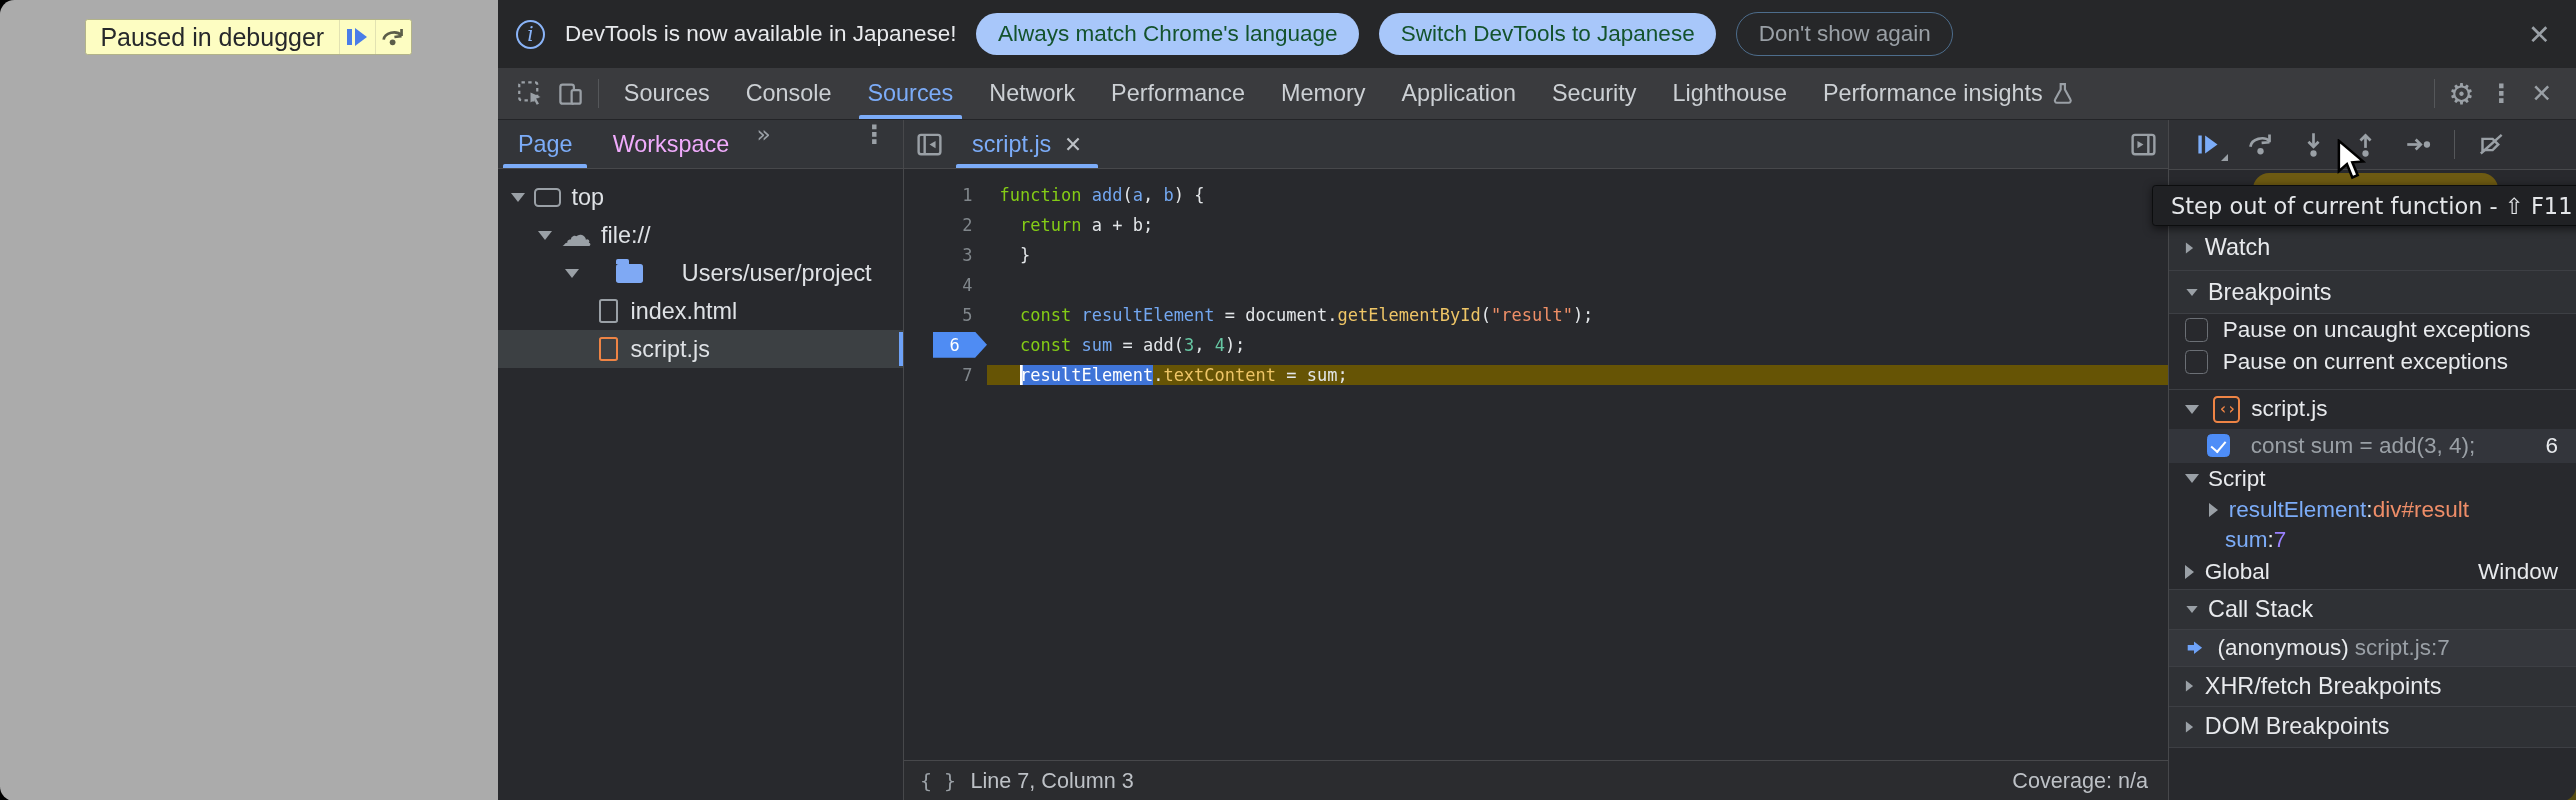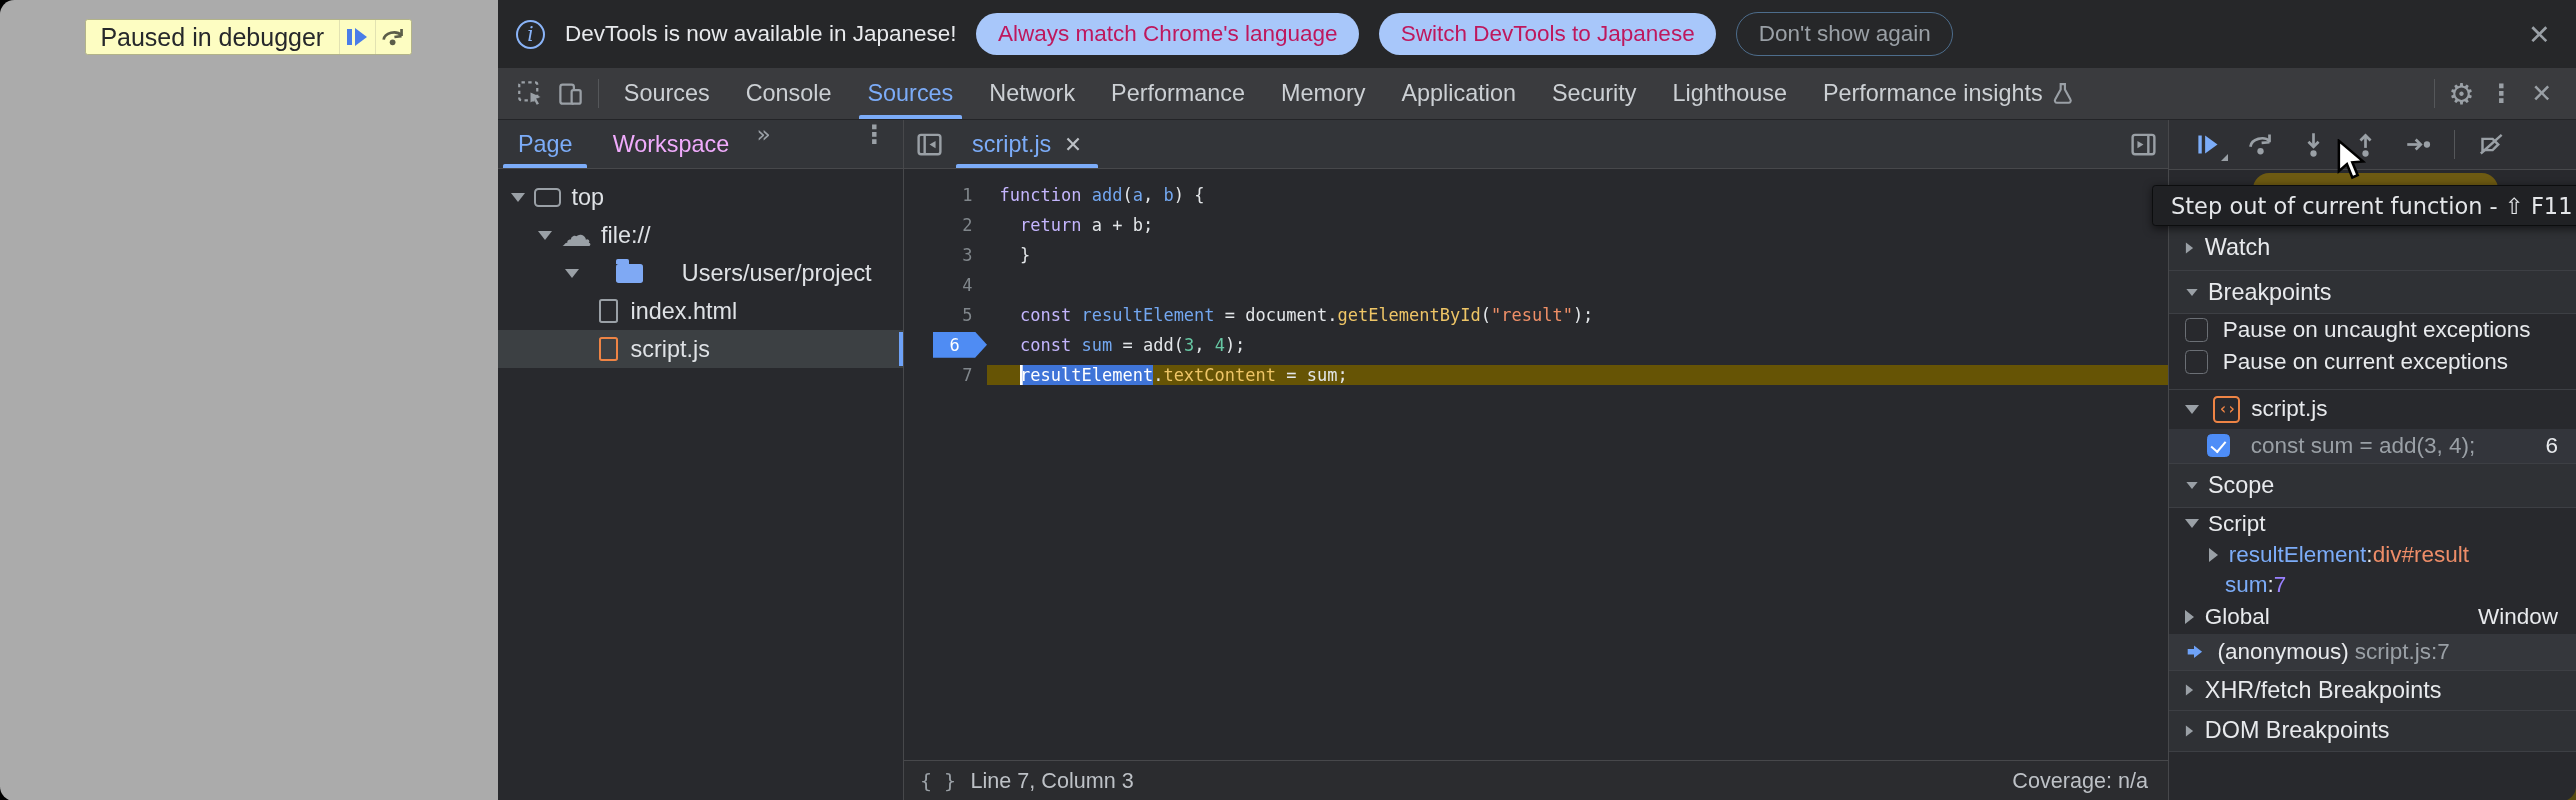--- a/index.html
+++ b/index.html
@@ -28,21 +28,21 @@
               background:#28292d; border-bottom-right-radius:14.4px; overflow:hidden; color:#e8eaed; }
 
   
   .infobar { height:68px; background:#262729; display:flex; align-items:center;
              padding:0 20px 0 18px; gap:20px; }
   .info-icon { width:29px; height:29px; border:2.2px solid #8ab4f8; border-radius:50%;
                color:#8ab4f8; font-family:"DejaVu Serif", serif; font-style:italic;
                font-size:20px; display:flex; align-items:center; justify-content:center; flex:none; }
   .infobar-msg { font-size:22.5px; color:#e8eaed; }
   .pill { font-size:22.5px; padding:8px 21.6px; border-radius:23.4px; background:#a8c7fa;
-          color:#be185d; white-space:nowrap; cursor:default; }
+          color:#14532d; white-space:nowrap; cursor:default; }
   .pill.outline { background:transparent; border:1.8px solid #4d6d8c; color:#9aa0a6; }
   .infobar-close { margin-left:auto; font-family:"DejaVu Sans",sans-serif; font-size:27px;
                    color:#bdc1c6; padding:0 5.4px; }
 
   
   .tabbar { height:52px; background:#3a3b3e; border-bottom:0.9px solid #232427;
             display:flex; align-items:center; padding-left:12.6px; }
   .tb-icon { width:40px; height:40px; display:flex; align-items:center; justify-content:center; color:#9aa0a6; }
   .v-sep { width:0.9px; height:29px; background:#55575a; margin:0 7.2px; }
   .tab { position:relative; height:100%; display:flex; align-items:center; padding:0 18px;
@@ -98,21 +98,21 @@
   .code-area { flex:1; padding-top:10.8px; font-family:"DejaVu Sans Mono", monospace; font-size:17px; }
   .cl { display:flex; height:30px; align-items:center; }
   .gut { width:83px; flex:none; display:flex; align-items:center; justify-content:flex-end;
          padding-right:14.4px; color:#80868b; }
   .gut.badge-cell { padding-right:0; }
   .ln-badge { min-width:54px; height:26px; background:#4f8cf3; color:#fff;
               clip-path:polygon(0 0,78% 0,100% 50%,78% 100%,0 100%);
               display:flex; align-items:center; justify-content:center; padding-right:10.8px; }
   .code { white-space:pre; padding-left:12.6px; display:flex; align-items:center; }
   .code.exec { background:#665405; flex:1; }
-  .kw { color:#c4b5fd; } .def { color:#73a7f0; } .fny { color:#eec566; }
+  .kw { color:#84cc16; } .def { color:#73a7f0; } .fny { color:#eec566; }
   .str { color:#ef8f67; } .num { color:#66c7a3; } .pl { color:#e3e6e9; }
   .sel { background:#3f74d8; color:#fff; box-shadow: inset 2.7px 0 0 #fff; }
 
   .status { height:40px; background:#2b2c2f; border-top:0.9px solid #47484b;
             display:flex; align-items:center; flex:none; font-size:21.6px; color:#bdc1c6; }
   .braces-icon { font-family:"DejaVu Sans Mono",monospace; color:#9aa0a6; padding:0 14.4px 0 16px; font-size:20px; }
   .coverage { margin-left:auto; padding-right:20px; }
 
   
   .sidebar { width:408px; flex:none; border-left:0.9px solid #47484b; display:flex; flex-direction:column; }
@@ -406,43 +406,43 @@
       <div class="srow" style="height:40px; border-top:0.9px solid #3d3f44;">
         <span class="caret-d"></span>
         <span class="js-badge">‹›</span>
         <span>script.js</span>
       </div>
       <div class="srow" style="height:34px; background:#33353b; padding-left:38px;">
         <span class="cb checked"></span>
         <span class="gray">const sum = add(3, 4);</span>
         <span class="right-val">6</span>
       </div>
-      <div class="sec-header" style="height:45px;">
-        <span class="caret-d"></span>
-        <span>Scope</span>
-      </div>
       <div class="srow" style="height:32px;">
         <span class="caret-d"></span>
         <span>Script</span>
       </div>
       <div class="srow indent1" style="height:31px;">
         <span class="caret-r"></span>
         <span class="blue">resultElement</span>
           <span>: </span>
           <span class="orange">div#result</span>
       </div>
       <div class="srow indent2" style="height:29px;">
         <span class="blue">sum</span>
           <span>: </span>
           <span class="violet">7</span>
       </div>
       <div class="srow" style="height:34px;">
         <span class="caret-r"></span>
         <span>Global</span>
         <span class="right-val">Window</span>
+      </div>
+      <div class="sec-header" style="height:41px;">
+        <span class="caret-d"></span>
+        <span>Call Stack</span>
       </div>
       <div class="srow" style="height:36px; background:#35373c;">
         <svg class="cs-arrow" width="21.6" height="21.6" viewBox="0 0 24 24">
             <path d="M3 9 H10 V5 L19 12 L10 19 V15 H3 Z" fill="#6ea2f8"></path>
           </svg>
         <span>(anonymous)</span>
         <span class="right-val gray">script.js:7</span>
       </div>
       <div class="sec-header" style="height:41px;">
         <span class="caret-r"></span>

